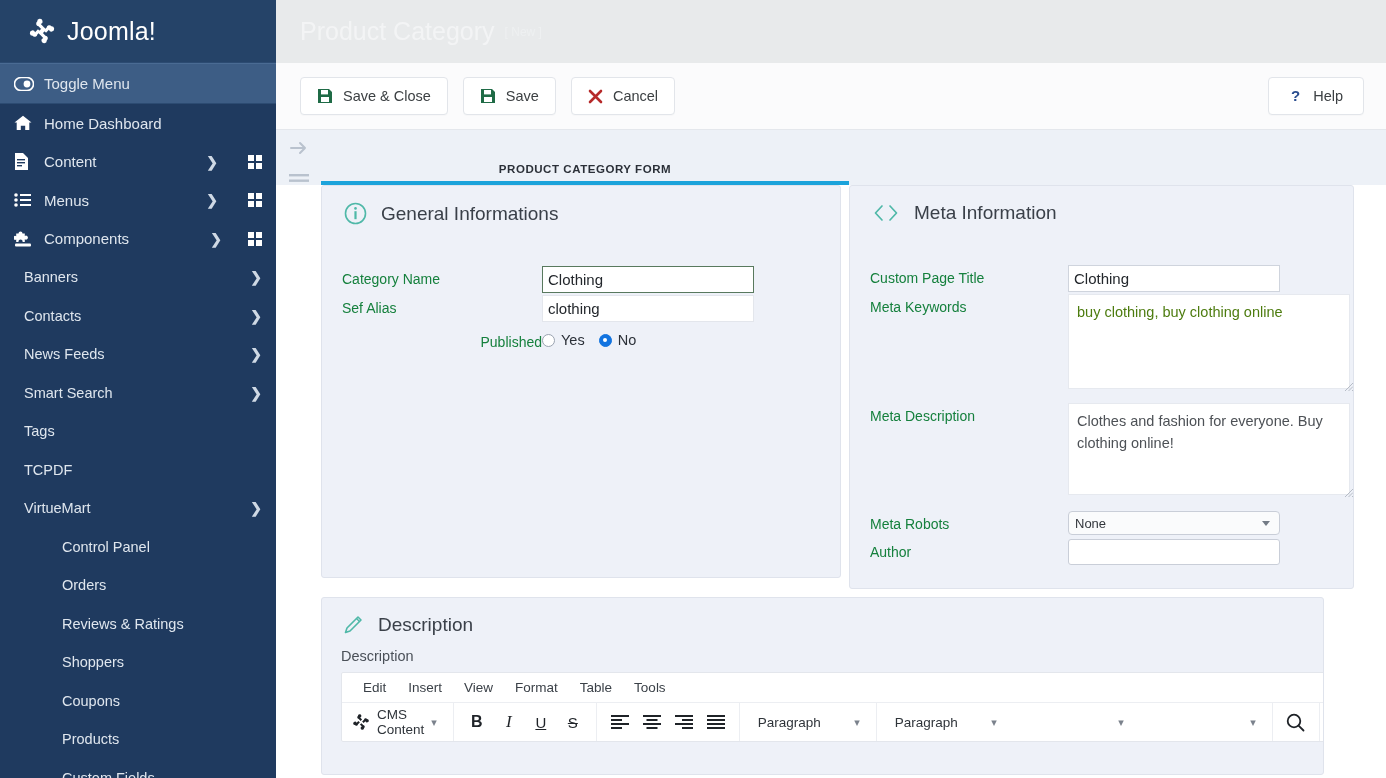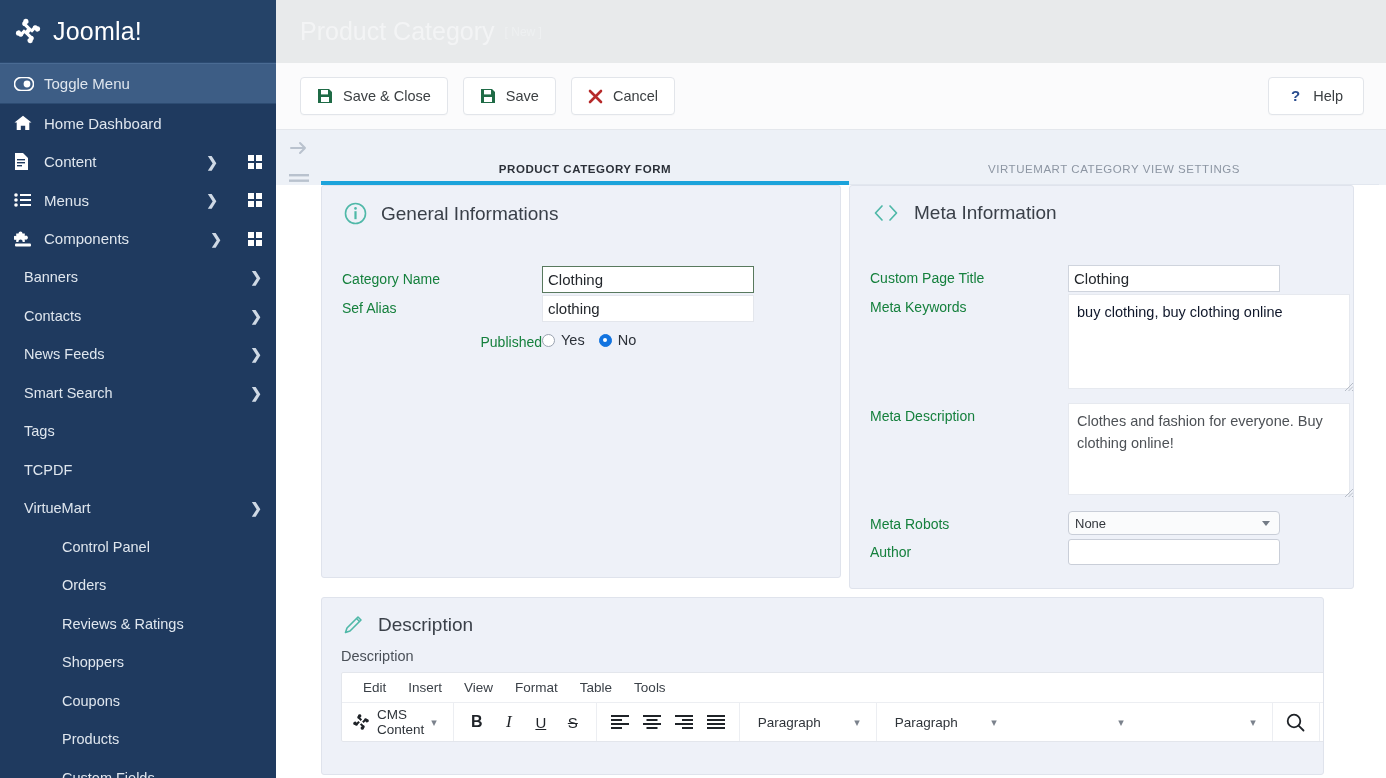--- a/index.html
+++ b/index.html
@@ -16,21 +16,21 @@
     width: 276px; height: 778px;
     background: #1f3a5f;
     color: #e9edf3;
     flex: 0 0 276px;
     overflow: hidden;
     position: relative;
   }
   .brand {
     height: 63px;
     display: flex; align-items: center; gap: 11px;
-    padding-left: 14px;
+    padding-left: 28px;
     background: #254368;
     border-bottom: 1px solid #2c4b72;
   }
   .brand-logo { width: 28px; height: 28px; flex: 0 0 28px; }
   .brand-text {
     font-size: 25px; font-weight: 400; letter-spacing: .2px;
     color: #ffffff; line-height: 1;
   }
 
   .nav-item {
@@ -185,21 +185,21 @@
     color: #23272c;
     padding: 0 5px;
     font-family: "Liberation Sans", sans-serif;
     outline: none;
   }
   input.txt.focused { border: 1px solid #58795e; }
   textarea.ta {
     border: 1px solid #e6e9ef;
     background: #fff;
     font-size: 14.5px;
-    color: #0f172a;
+    color: #4d7c0f;
     padding: 6px 8px;
     font-family: "Liberation Sans", sans-serif;
     resize: none;
     outline: none;
     line-height: 1.55;
   }
   .radios { display: flex; align-items: center; gap: 14px; padding-top: 3px; }
   .radios label { display: inline-flex; align-items: center; gap: 6px; font-size: 14.5px; color: #2b3038; cursor: pointer; }
   .rdo {
     width: 13px; height: 13px; border-radius: 50%;
@@ -477,24 +477,20 @@
             <rect y="0" width="20" height="2.4" fill="#b9c2ce"></rect>
             <rect y="5.5" width="20" height="2.4" fill="#b9c2ce"></rect>
             <rect y="11" width="20" height="2.4" fill="#b9c2ce"></rect>
           </svg>
         </span>
       </div>
       <div class="tab t1">
         <span>PRODUCT CATEGORY FORM</span>
         <span class="bar"></span>
       </div>
-      <div class="tab t2">
-        <span>VIRTUEMART CATEGORY VIEW SETTINGS</span>
-        <span class="bar"></span>
-      </div>
     </div>
 
     <div class="content">
       <div class="gutter2"></div>
 
       <div class="panels">
 
         <div class="panel gen-panel">
           <div class="panel-head">
             <span class="ph-ico">

